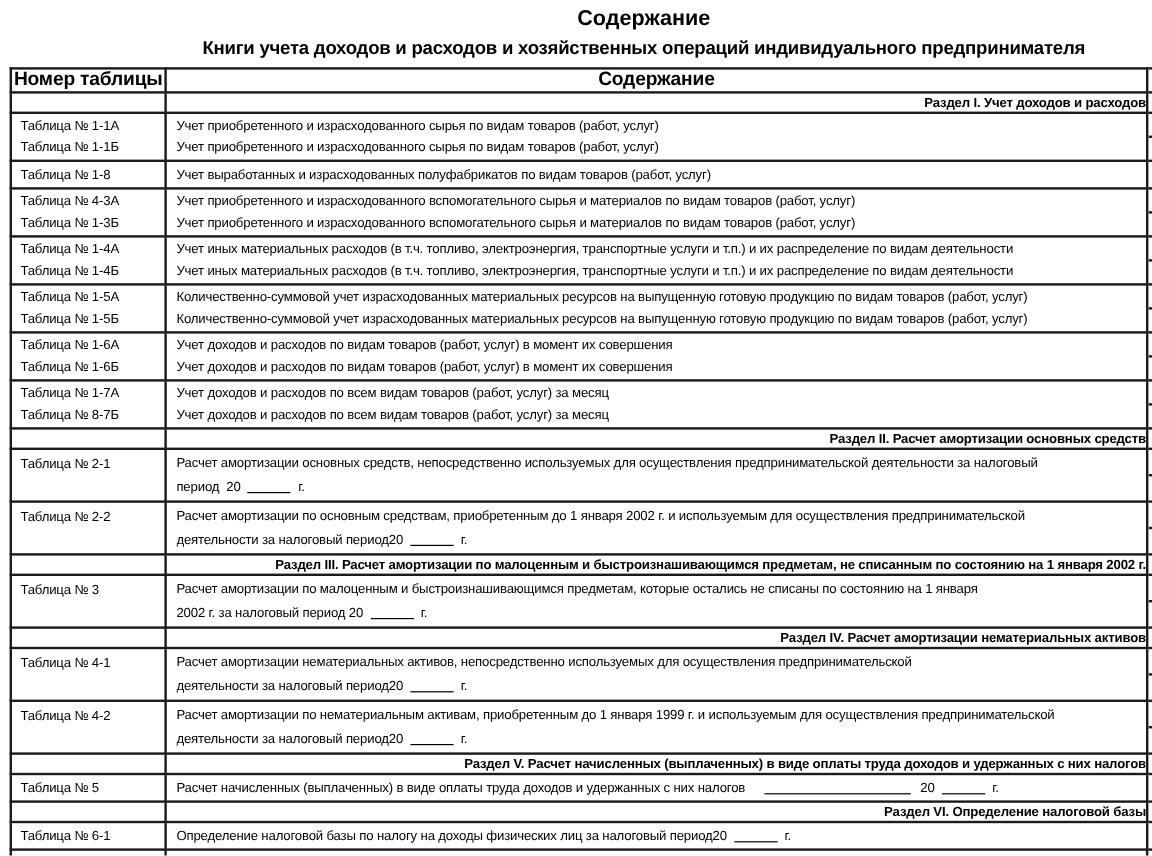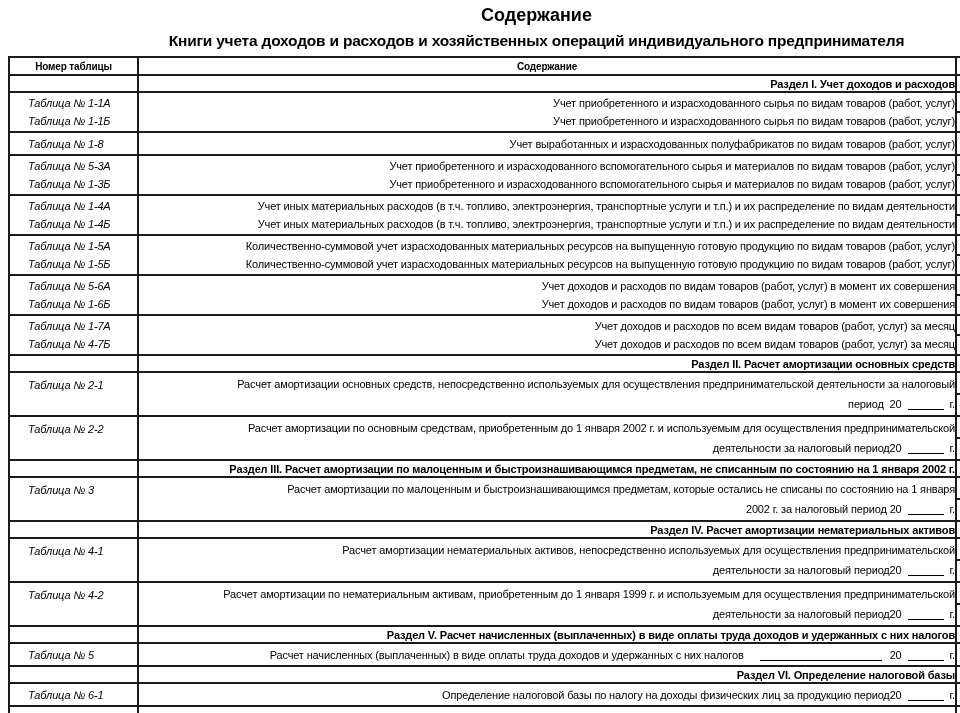--- a/index.html
+++ b/index.html
@@ -9,24 +9,24 @@
   }
   .sheet{margin-left:8px;width:1057px;}
   .title{margin-top:5px;font-size:18px;font-weight:700;text-align:center;}
   .subtitle{margin-top:6px;font-size:15.5px;font-weight:700;text-align:center;letter-spacing:-0.2px;}
   table.toc{
     border-collapse:collapse;table-layout:fixed;width:1057px;margin-top:6px;
     font-size:11px;letter-spacing:-0.15px;
   }
   col.w1{width:129px;} col.w2{width:818px;} col.w3{width:110px;}
   td{border:2px solid #1b1b1b;padding:0;overflow:hidden;vertical-align:middle;}
-  .c1{padding-left:18px;font-style:italic;}
-  .c2{padding-left:8px;text-align:right;}
+  .c1{padding-left:7px;}
+  .c2{padding-left:8px;}
   .c3{padding:0;}
-  tr.head td{height:16px;font-size:10px;font-weight:700;text-align:center;padding:0;}
+  tr.head td{height:16px;font-size:16px;font-weight:700;text-align:center;padding:0;}
   tr.section td{height:15px;}
   tr.section .c2{font-weight:700;text-align:right;padding:0;}
   tr.single td{height:21px;}
   .ln{white-space:pre;overflow:hidden;}
   tr.pair .ln{height:18px;line-height:18px;}
   tr.ml .ln{height:20px;line-height:20px;}
   tr.ml .c1{vertical-align:top;padding-top:2px;margin-left:40px;}
   .half{height:18px;}
   tr.ml .half{height:20px;}
   .half.hb{border-bottom:2px solid #1b1b1b;}
@@ -83,21 +83,21 @@
             <div class="ln">Таблица № 1-8</div>
           </td>
       <td class="c2">
             <div class="ln">Учет выработанных и израсходованных полуфабрикатов по видам товаров (работ, услуг)</div>
           </td>
       <td class="c3"></td>
     </tr>
 
     <tr class="pair">
       <td class="c1">
-            <div class="ln">Таблица № 5-3А</div>
+            <div class="ln">Таблица № 4-3А</div>
             <div class="ln">Таблица № 1-3Б</div>
           </td>
       <td class="c2">
             <div class="ln">Учет приобретенного и израсходованного вспомогательного сырья и материалов по видам товаров (работ, услуг)</div>
             <div class="ln">Учет приобретенного и израсходованного вспомогательного сырья и материалов по видам товаров (работ, услуг)</div>
           </td>
       <td class="c3">
             <div class="half hb"></div>
             <div class="half"></div>
           </td>
@@ -128,37 +128,37 @@
             <div class="ln">Количественно-суммовой учет израсходованных материальных ресурсов на выпущенную готовую продукцию по видам товаров (работ, услуг)</div>
           </td>
       <td class="c3">
             <div class="half hb"></div>
             <div class="half"></div>
           </td>
     </tr>
 
     <tr class="pair">
       <td class="c1">
-            <div class="ln">Таблица № 5-6А</div>
+            <div class="ln">Таблица № 1-6А</div>
             <div class="ln">Таблица № 1-6Б</div>
           </td>
       <td class="c2">
             <div class="ln">Учет доходов и расходов по видам товаров (работ, услуг) в момент их совершения</div>
             <div class="ln">Учет доходов и расходов по видам товаров (работ, услуг) в момент их совершения</div>
           </td>
       <td class="c3">
             <div class="half hb"></div>
             <div class="half"></div>
           </td>
     </tr>
 
     <tr class="pair">
       <td class="c1">
             <div class="ln">Таблица № 1-7А</div>
-            <div class="ln">Таблица № 4-7Б</div>
+            <div class="ln">Таблица № 8-7Б</div>
           </td>
       <td class="c2">
             <div class="ln">Учет доходов и расходов по всем видам товаров (работ, услуг) за месяц</div>
             <div class="ln">Учет доходов и расходов по всем видам товаров (работ, услуг) за месяц</div>
           </td>
       <td class="c3">
             <div class="half hb"></div>
             <div class="half"></div>
           </td>
     </tr>
@@ -271,21 +271,21 @@
       <td class="c1"></td>
       <td class="c2">Раздел VI. Определение налоговой базы</td>
       <td class="c3"></td>
     </tr>
 
     <tr class="single">
       <td class="c1">
             <div class="ln">Таблица № 6-1</div>
           </td>
       <td class="c2">
-            <div class="ln"><span>Определение налоговой базы по налогу на доходы физических лиц за продукцию период</span><span>20</span><span class="blank"></span><span>г.</span></div>
+            <div class="ln"><span>Определение налоговой базы по налогу на доходы физических лиц за налоговый период</span><span>20</span><span class="blank"></span><span>г.</span></div>
           </td>
       <td class="c3"></td>
     </tr>
 
     <tr class="single">
       <td class="c1">
             <div class="ln">Таблица № 6-2</div>
           </td>
       <td class="c2">
             <div class="ln"><span>Регистр прочих расходов, связанных с осуществлением предпринимательской деятельности за налоговый период</span><span>20</span><span class="blank"></span><span>г.</span></div>

